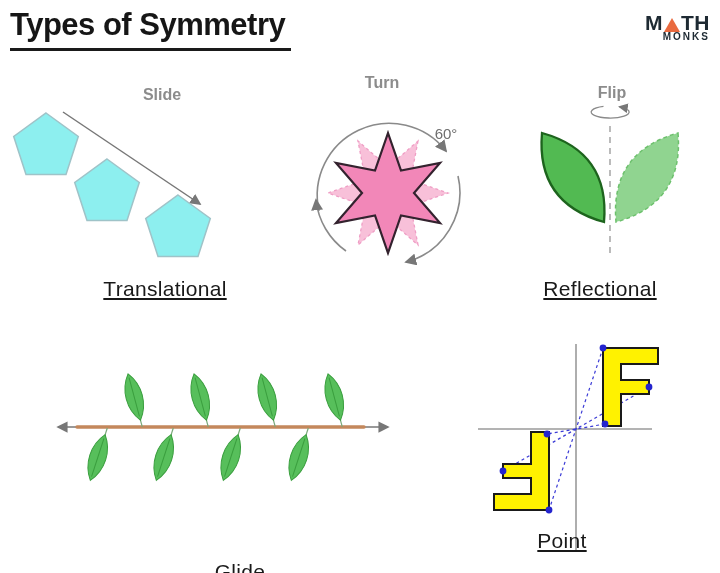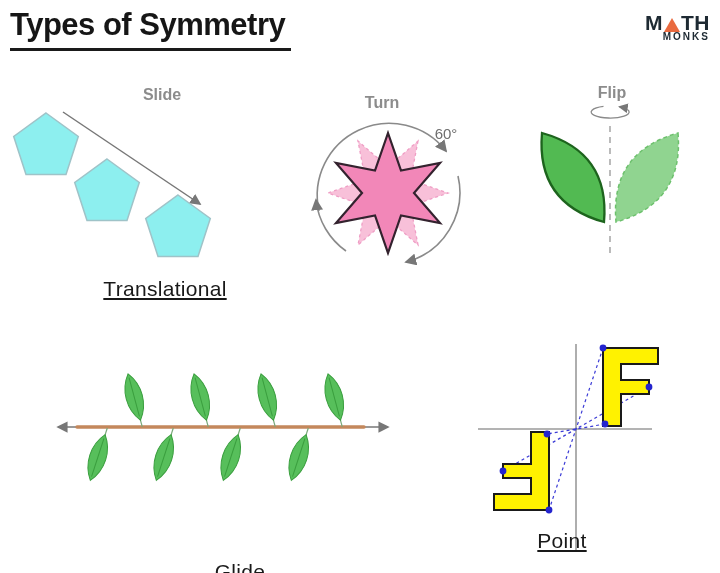--- a/index.html
+++ b/index.html
@@ -115,22 +115,23 @@
   <div class="logo">
     <div class="logo-row">
       <span>M</span>
       <span class="logo-tri"></span>
       <span>TH</span>
     </div>
     <div class="logo-monks">MONKS</div>
   </div>
 
   <div class="hint" style="left:162px;top:86px">Slide</div>
-  <div class="hint" style="left:382px;top:94px">Turn</div>
+  <div class="hint" style="left:382px;top:74px">Turn</div>
   <div class="hint" style="left:612px;top:84px">Flip</div>
 
   <div class="angle" style="left:446px;top:125px">60°</div>
 
   <div class="typeLabel" style="left:165px;top:277px">Translational</div>
+  <div class="typeLabel" style="left:600px;top:277px">Reflectional</div>
   <div class="typeLabel" style="left:240px;top:560px">Glide</div>
   <div class="typeLabel" style="left:562px;top:529px">Point</div>
 
 </div>
 
 </body></html>

